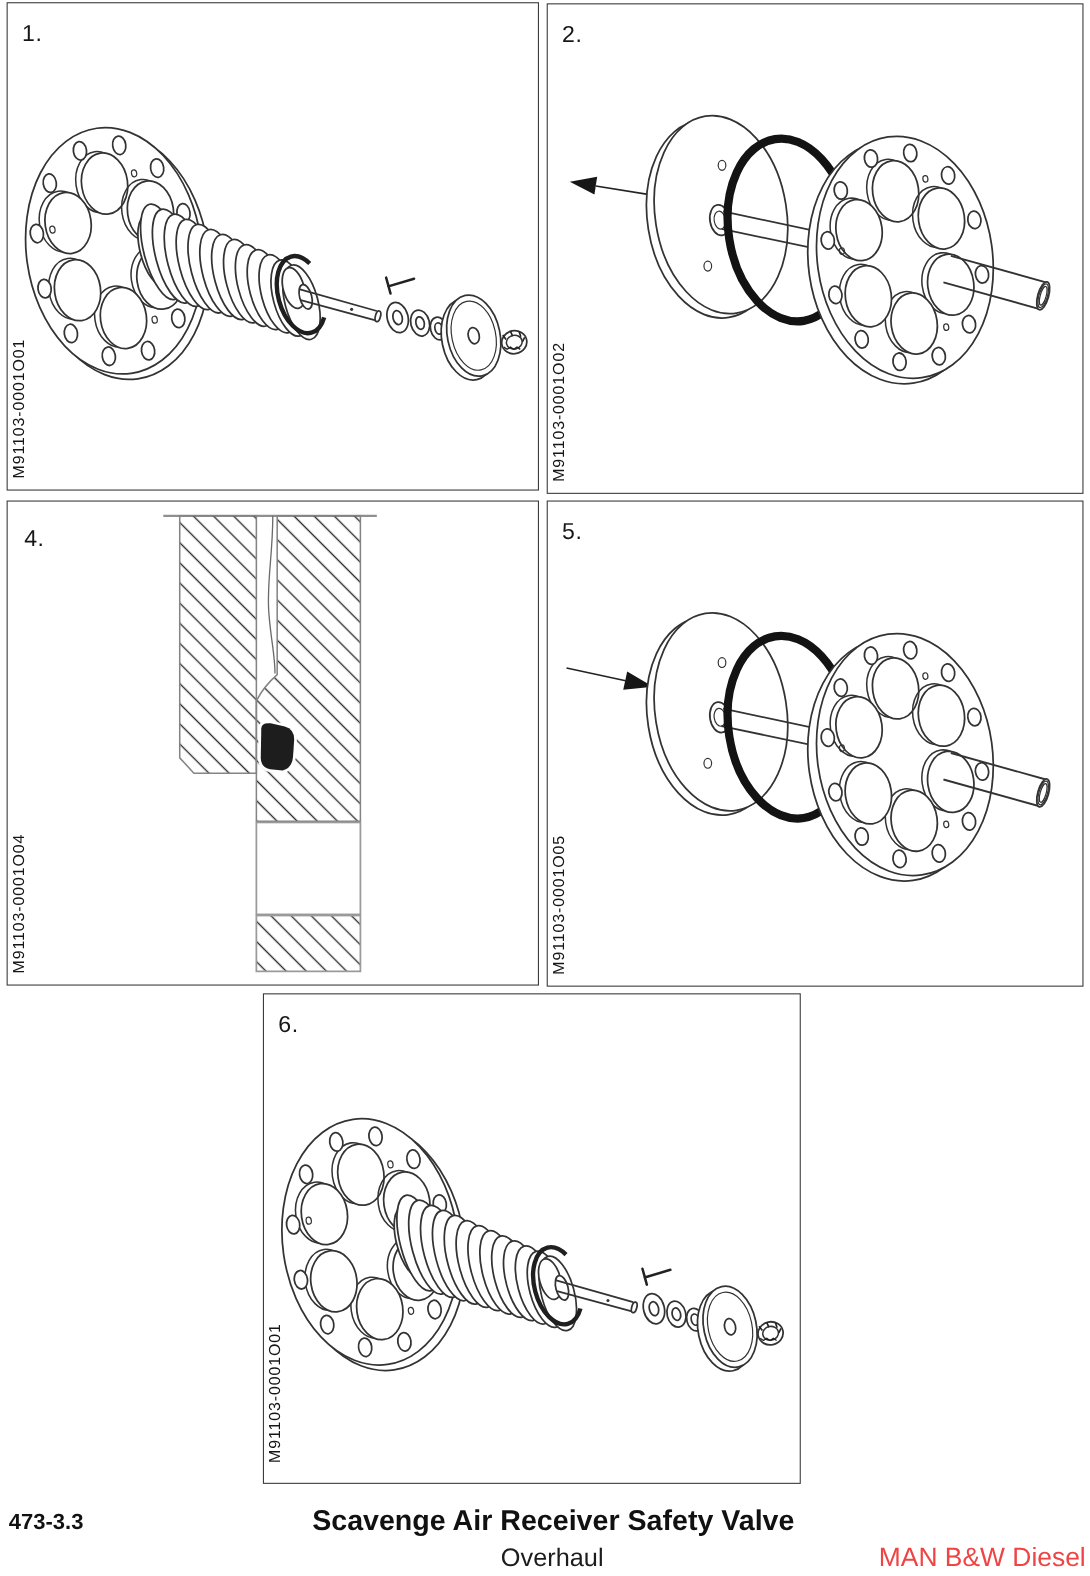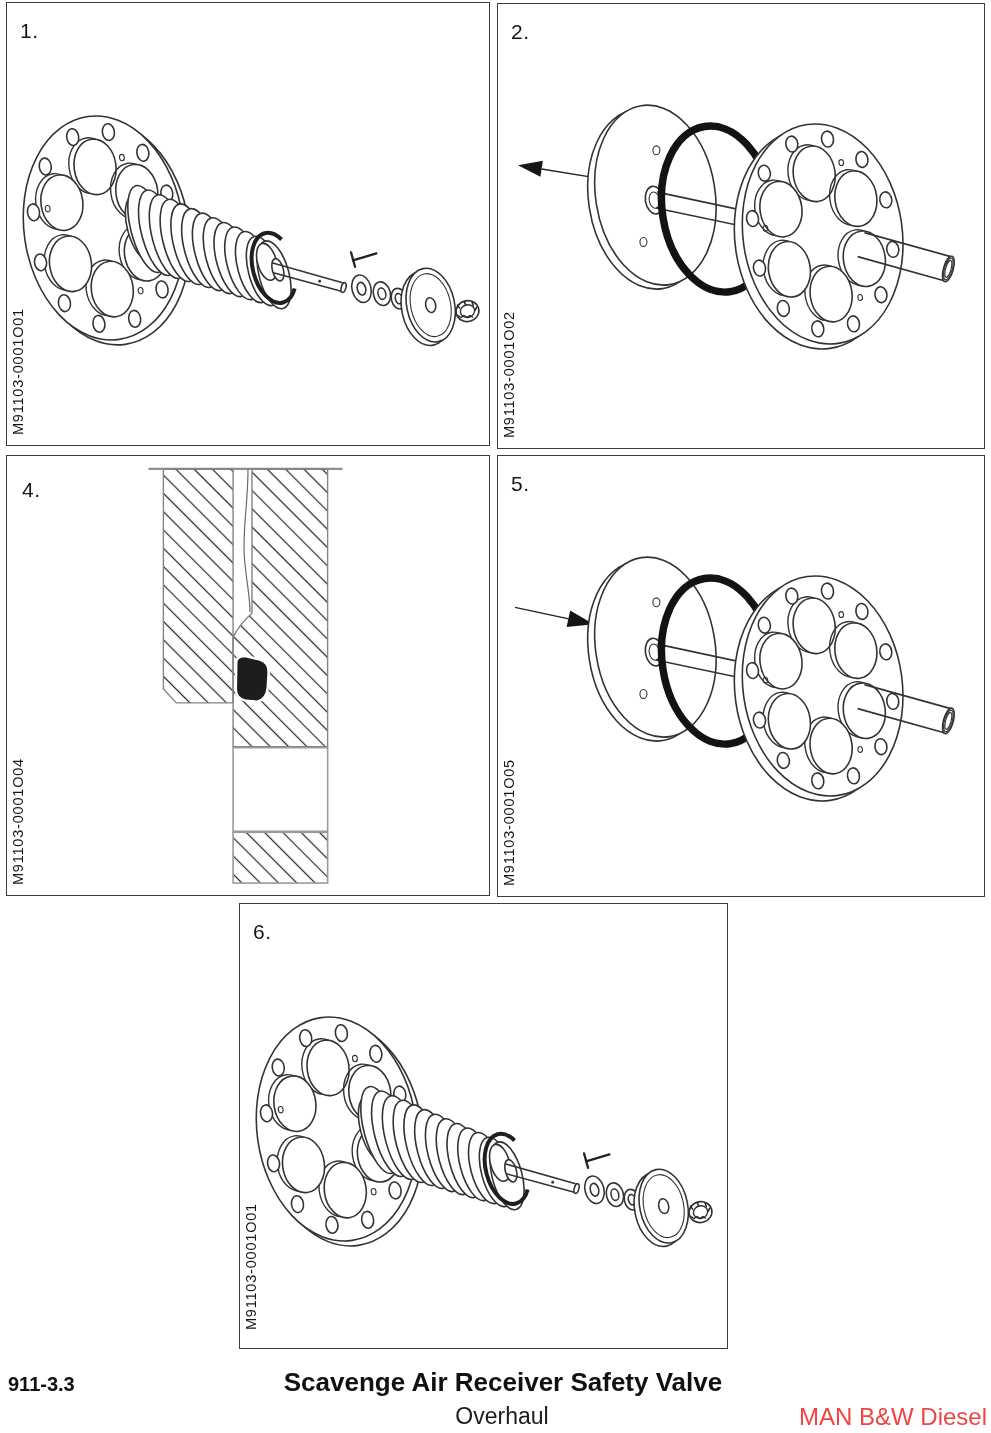--- a/index.html
+++ b/index.html
@@ -223,16 +223,16 @@
 </div>
 
 <div class="panel" id="panel6">
   <div class="step">6.</div>
   <svg class="art" viewBox="0 0 489 446">
     <use href="#gValveAsm" xlink:href="#gValveAsm"></use>
   </svg>
   <div class="code">M91103-0001O01</div>
 </div>
 
-<div class="f-section">911-3.3</div>
+<div class="f-section">473-3.3</div>
 <div class="f-title">Scavenge Air Receiver Safety Valve</div>
 <div class="f-sub">Overhaul</div>
 <div class="f-brand">MAN B&amp;W Diesel</div>
 
 </body></html>

